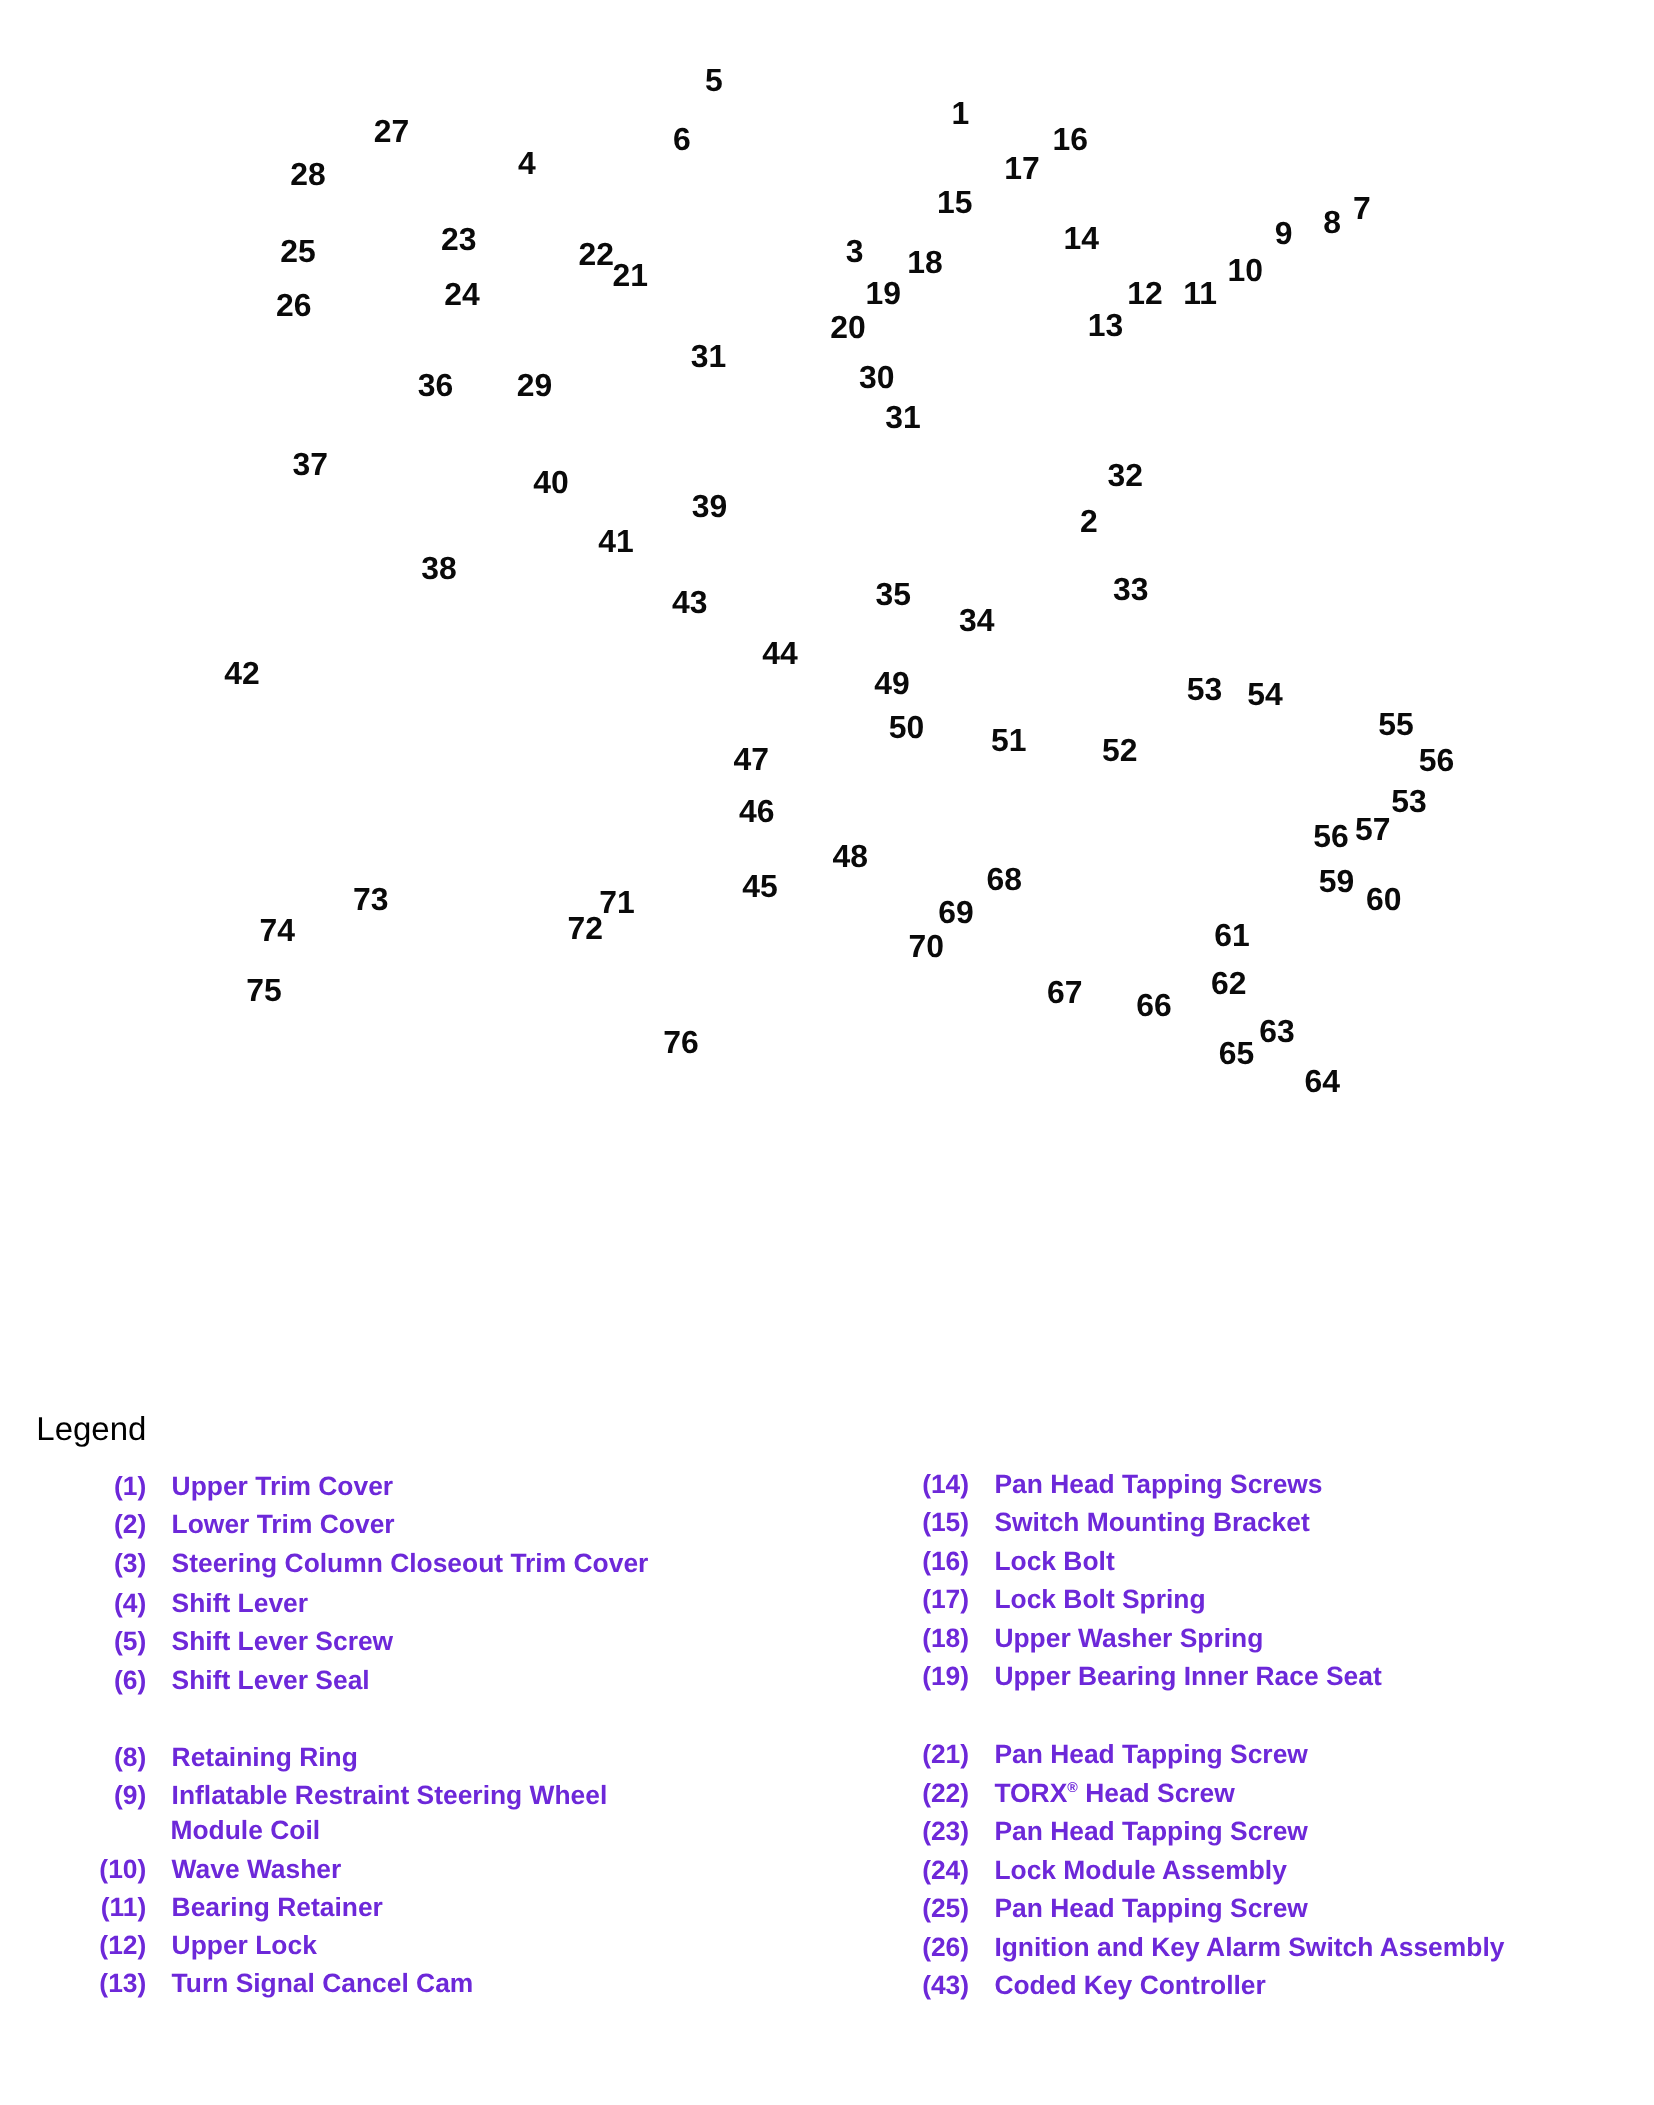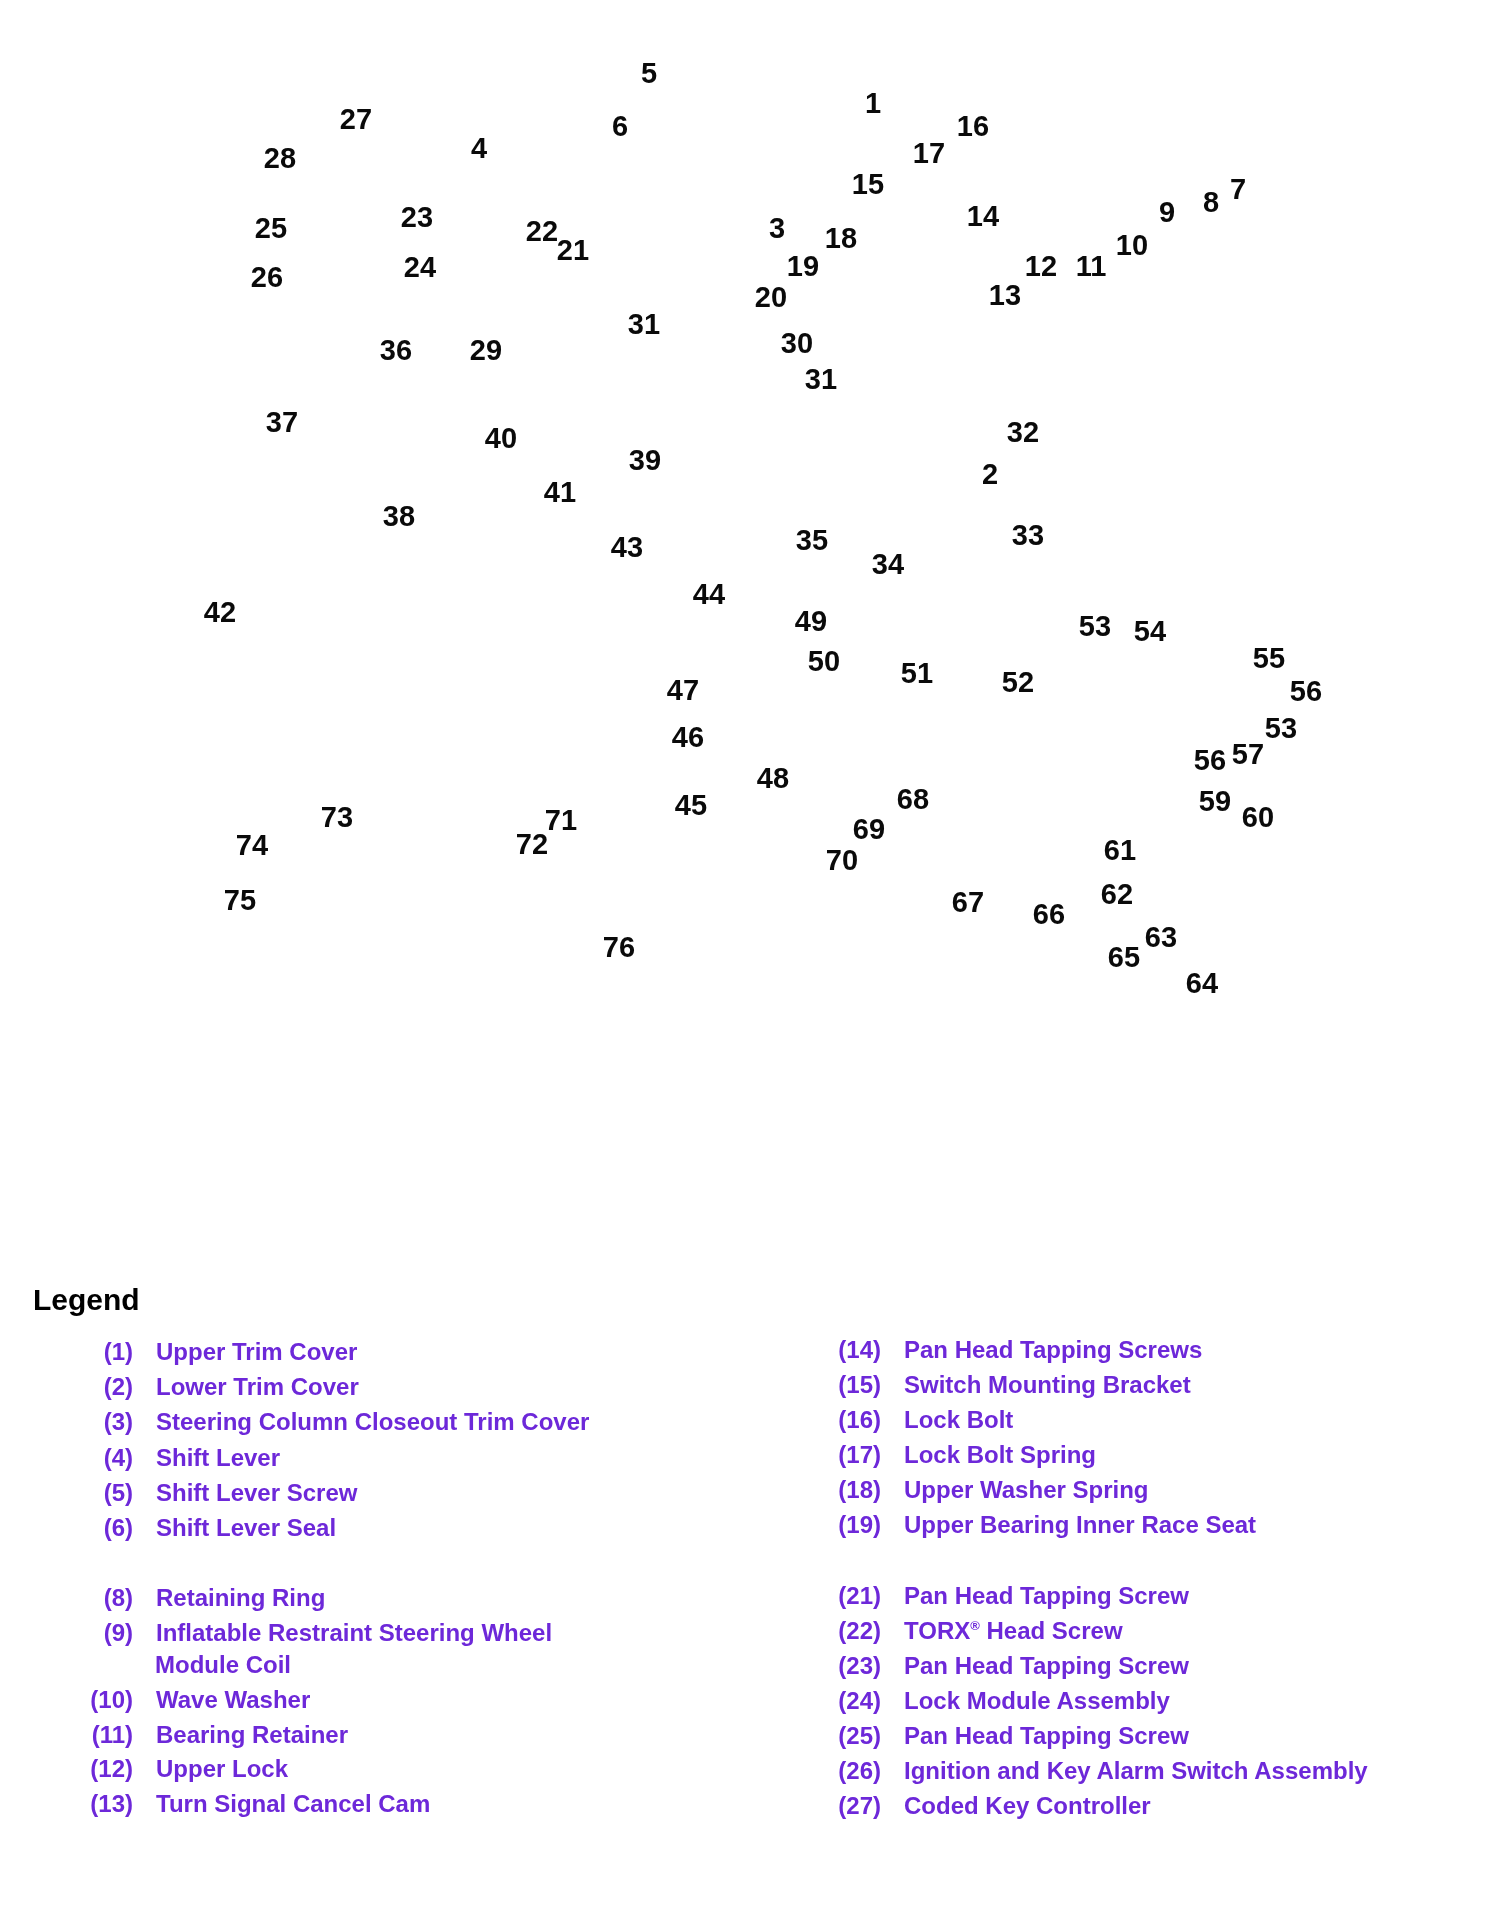--- a/index.html
+++ b/index.html
@@ -1,18 +1,18 @@
 <!DOCTYPE html>
 <html><head>
 <meta charset="utf-8">
 <style>
 html,body{margin:0;padding:0;background:#fff}
 .page{position:relative;width:1504px;height:1914px;background:#fff;font-family:"Liberation Sans",sans-serif;overflow:hidden}
 svg{position:absolute;top:0;left:0}
-.hdr{position:absolute;left:33px;top:1283px;font-size:30px;font-weight:bold;color:#000}
+.hdr{position:absolute;left:33px;top:1283px;font-size:30px;font-weight:normal;color:#000}
 .ll{position:absolute;left:0;font-size:24px;font-weight:bold;color:#6d28d9;white-space:nowrap}
 .n1{display:inline-block;width:133px;text-align:right}
 .n2{display:inline-block;width:881px;text-align:right}
 .t{padding-left:23px}
 </style>
 </head>
 <body>
 <div class="page">
 <svg width="1504" height="1280" viewBox="0 0 1504 1280" fill="none" stroke="#0a0a0a">
 <g id="phantom" stroke="#222" stroke-width="1.3" stroke-dasharray="14 5 3 5">
@@ -121,14 +121,14 @@
 <div class="ll" style="top:1406px"><span class="n2">(16)</span><span class="t">Lock Bolt</span></div>
 <div class="ll" style="top:1441px"><span class="n2">(17)</span><span class="t">Lock Bolt Spring</span></div>
 <div class="ll" style="top:1476px"><span class="n2">(18)</span><span class="t">Upper Washer Spring</span></div>
 <div class="ll" style="top:1511px"><span class="n2">(19)</span><span class="t">Upper Bearing Inner Race Seat</span></div>
 <div class="ll" style="top:1582px"><span class="n2">(21)</span><span class="t">Pan Head Tapping Screw</span></div>
 <div class="ll" style="top:1617px"><span class="n2">(22)</span><span class="t">TORX<sup style="font-size:13px">®</sup> Head Screw</span></div>
 <div class="ll" style="top:1652px"><span class="n2">(23)</span><span class="t">Pan Head Tapping Screw</span></div>
 <div class="ll" style="top:1687px"><span class="n2">(24)</span><span class="t">Lock Module Assembly</span></div>
 <div class="ll" style="top:1722px"><span class="n2">(25)</span><span class="t">Pan Head Tapping Screw</span></div>
 <div class="ll" style="top:1757px"><span class="n2">(26)</span><span class="t">Ignition and Key Alarm Switch Assembly</span></div>
-<div class="ll" style="top:1792px"><span class="n2">(27)</span><span class="t">Coded Key Controller</span></div>
+<div class="ll" style="top:1792px"><span class="n2">(43)</span><span class="t">Coded Key Controller</span></div>
 </div>
 
 </body></html>

